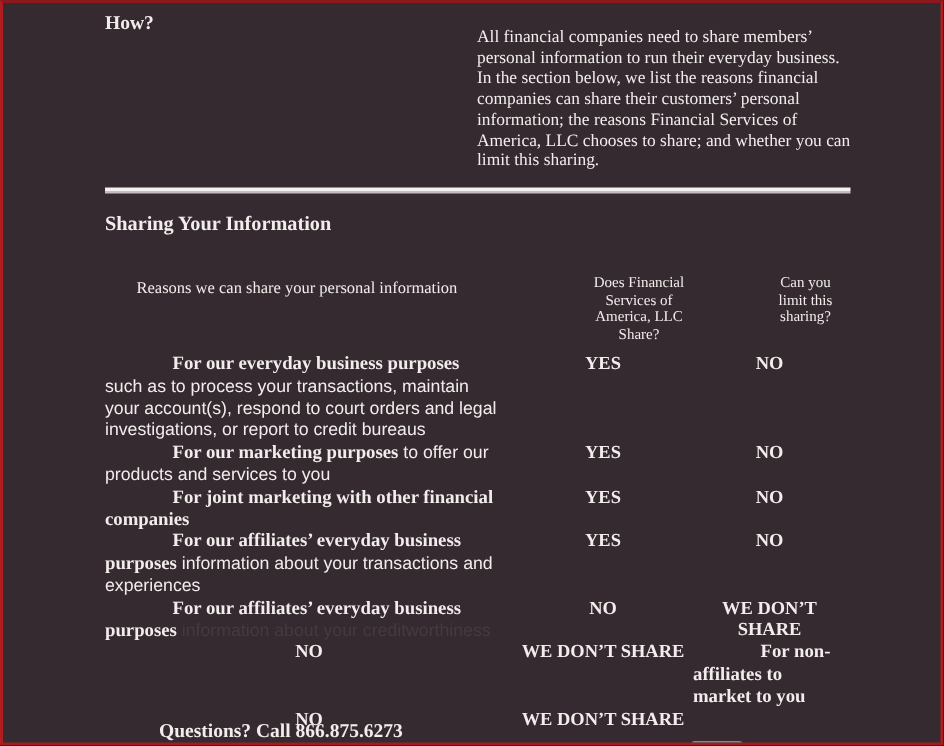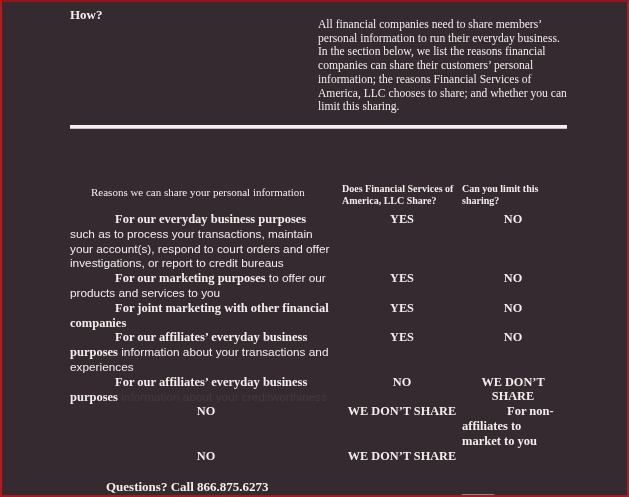--- a/index.html
+++ b/index.html
@@ -35,22 +35,22 @@
   .share-table {
     position: absolute; left: 68px; top: 181px; width: 494px;
     display: grid;
     grid-template-columns: 272px 120px 102px;
   }
   .th-reason {
     font-weight: normal; font-size: 11px; white-space: nowrap;
     padding-top: 3px; padding-bottom: 6px; margin-left: 21px;
   }
   .th-col {
-    font-weight: bold; font-size: 10px; line-height: 11.5px;
-    text-align: left; padding-bottom: 6px;
+    font-weight: normal; font-size: 10px; line-height: 11.5px;
+    text-align: center; padding-bottom: 6px; margin-left: 48px;
   }
   .cell-reason {
     font-size: 12.2px; line-height: 14.8px;
     padding-right: 10px;
   }
   .cell-reason .lead {
     font-family: "Liberation Serif", serif;
     font-weight: bold; font-size: 12.5px; margin-left: 45px;
   }
   .cell-reason .rest {
@@ -75,28 +75,29 @@
 </head>
 <body>
 
 <div class="page">
 
   <div class="how-label">How?</div>
   <div class="how-text">All financial companies need to share members’ personal information to run their everyday business. In the section below, we list the reasons financial companies can share their customers’ personal information; the reasons Financial Services of America, LLC chooses to share; and whether you can limit this sharing.</div>
 
   <div class="divider"></div>
 
+  <div class="section-title">Sharing Your Information</div>
 
   <div class="share-table">
 
     <div class="th-reason">Reasons we can share your personal information</div>
     <div class="th-col">Does Financial Services of America, LLC Share?</div>
     <div class="th-col">Can you limit this sharing?</div>
 
-    <div class="cell-reason"><span class="lead">For our everyday business purposes</span><span class="rest"> such as to process your transactions, maintain your account(s), respond to court orders and offer investigations, or report to credit bureaus</span></div>
+    <div class="cell-reason"><span class="lead">For our everyday business purposes</span><span class="rest"> such as to process your transactions, maintain your account(s), respond to court orders and legal investigations, or report to credit bureaus</span></div>
     <div class="cell-val">YES</div>
     <div class="cell-val">NO</div>
 
     <div class="cell-reason"><span class="lead">For our marketing purposes</span><span class="rest"> to offer our products and services to you</span></div>
     <div class="cell-val">YES</div>
     <div class="cell-val">NO</div>
 
     <div class="cell-reason"><span class="lead">For joint marketing with other financial companies</span><span class="rest"></span></div>
     <div class="cell-val">YES</div>
     <div class="cell-val">NO</div>

